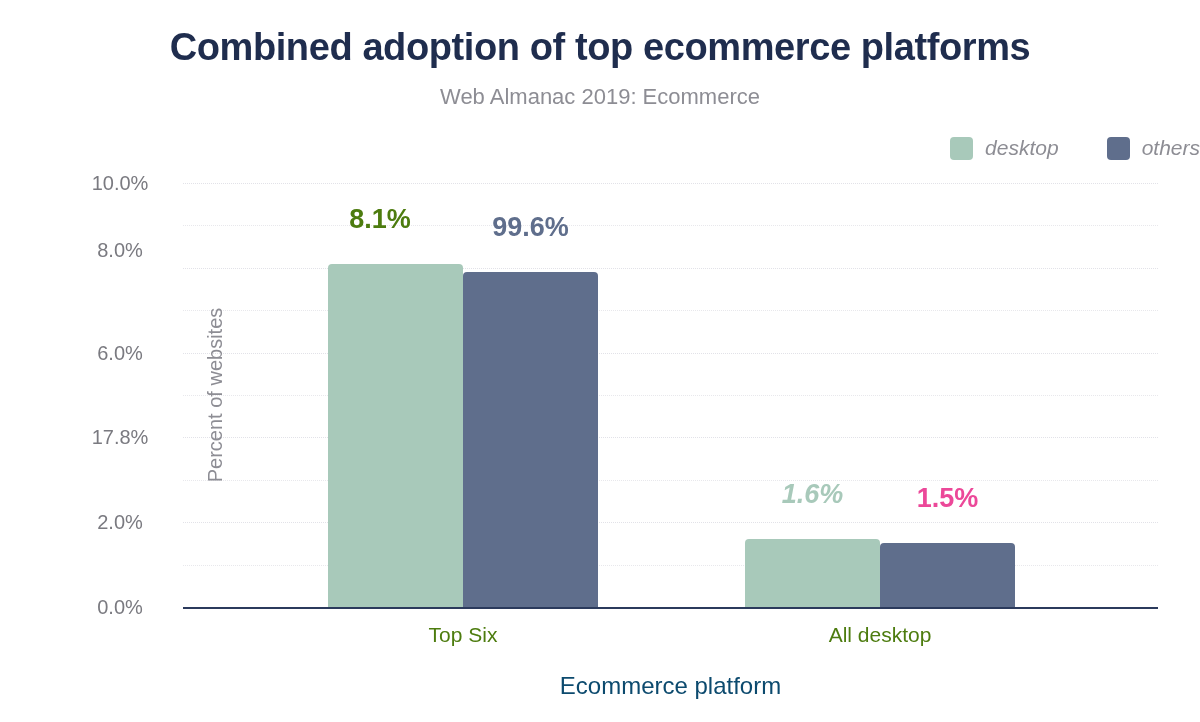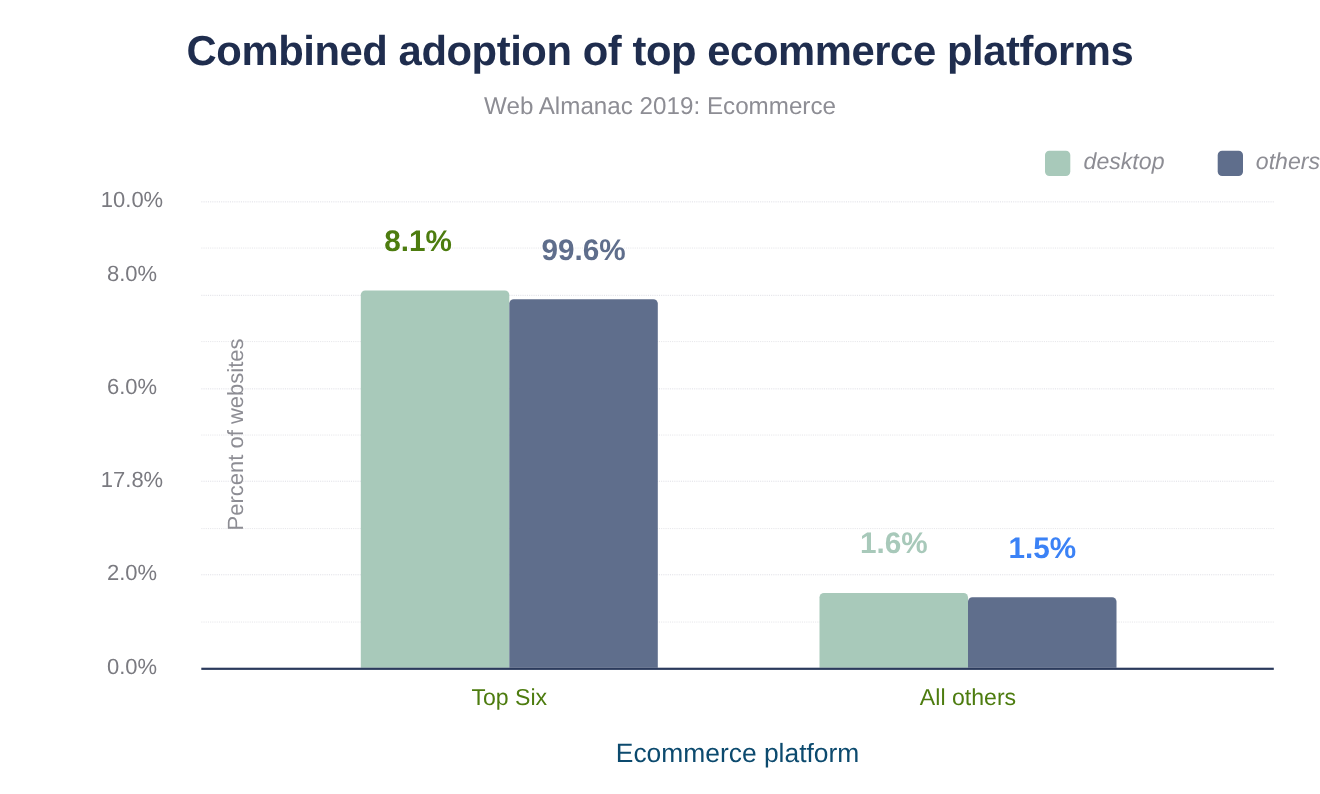--- a/index.html
+++ b/index.html
@@ -204,25 +204,25 @@
       </div>
     <div id="bar-layer">
         <div class="bar" style="left: 145px; width: 135px; height: 343.44px; background: rgb(168, 201, 186);"></div>
         <div class="bar" style="left: 280px; width: 135px; height: 334.96px; background: rgb(95, 110, 140);"></div>
         <div class="bar" style="left: 562px; width: 135px; height: 67.84px; background: rgb(168, 201, 186);"></div>
         <div class="bar" style="left: 697px; width: 135px; height: 63.6px; background: rgb(95, 110, 140);"></div>
       </div>
     <div id="barlabel-layer">
         <div class="bar-label" style="left: 197px; top: 20.56px; color: #4d7c0f;">8.1%</div>
         <div class="bar-label" style="left: 347.5px; top: 29.04px; color: rgb(95, 110, 140);">99.6%</div>
-        <div class="bar-label" style="left: 629.5px; top: 296.16px; color: rgb(168, 201, 186);">1.6%</div>
-        <div class="bar-label" style="left: 764.5px; top: 300.4px; color: #3b82f6;">1.5%</div>
+        <div class="bar-label" style="left: 629.5px; top: 296.16px; color: rgb(168, 201, 186); font-style: italic;">1.6%</div>
+        <div class="bar-label" style="left: 764.5px; top: 300.4px; color: #ec4899;">1.5%</div>
       </div>
     <div id="xtick-layer">
         <div class="xtick-label" style="left: 280px;">Top Six</div>
-        <div class="xtick-label" style="left: 697px;">All others</div>
+        <div class="xtick-label" style="left: 697px;">All desktop</div>
       </div>
     <div class="axis-baseline"></div>
     <div class="y-axis-title">Percent of websites</div>
     <div class="x-axis-title">Ecommerce platform</div>
   </div>
 
 </div>
 
 </body></html>

